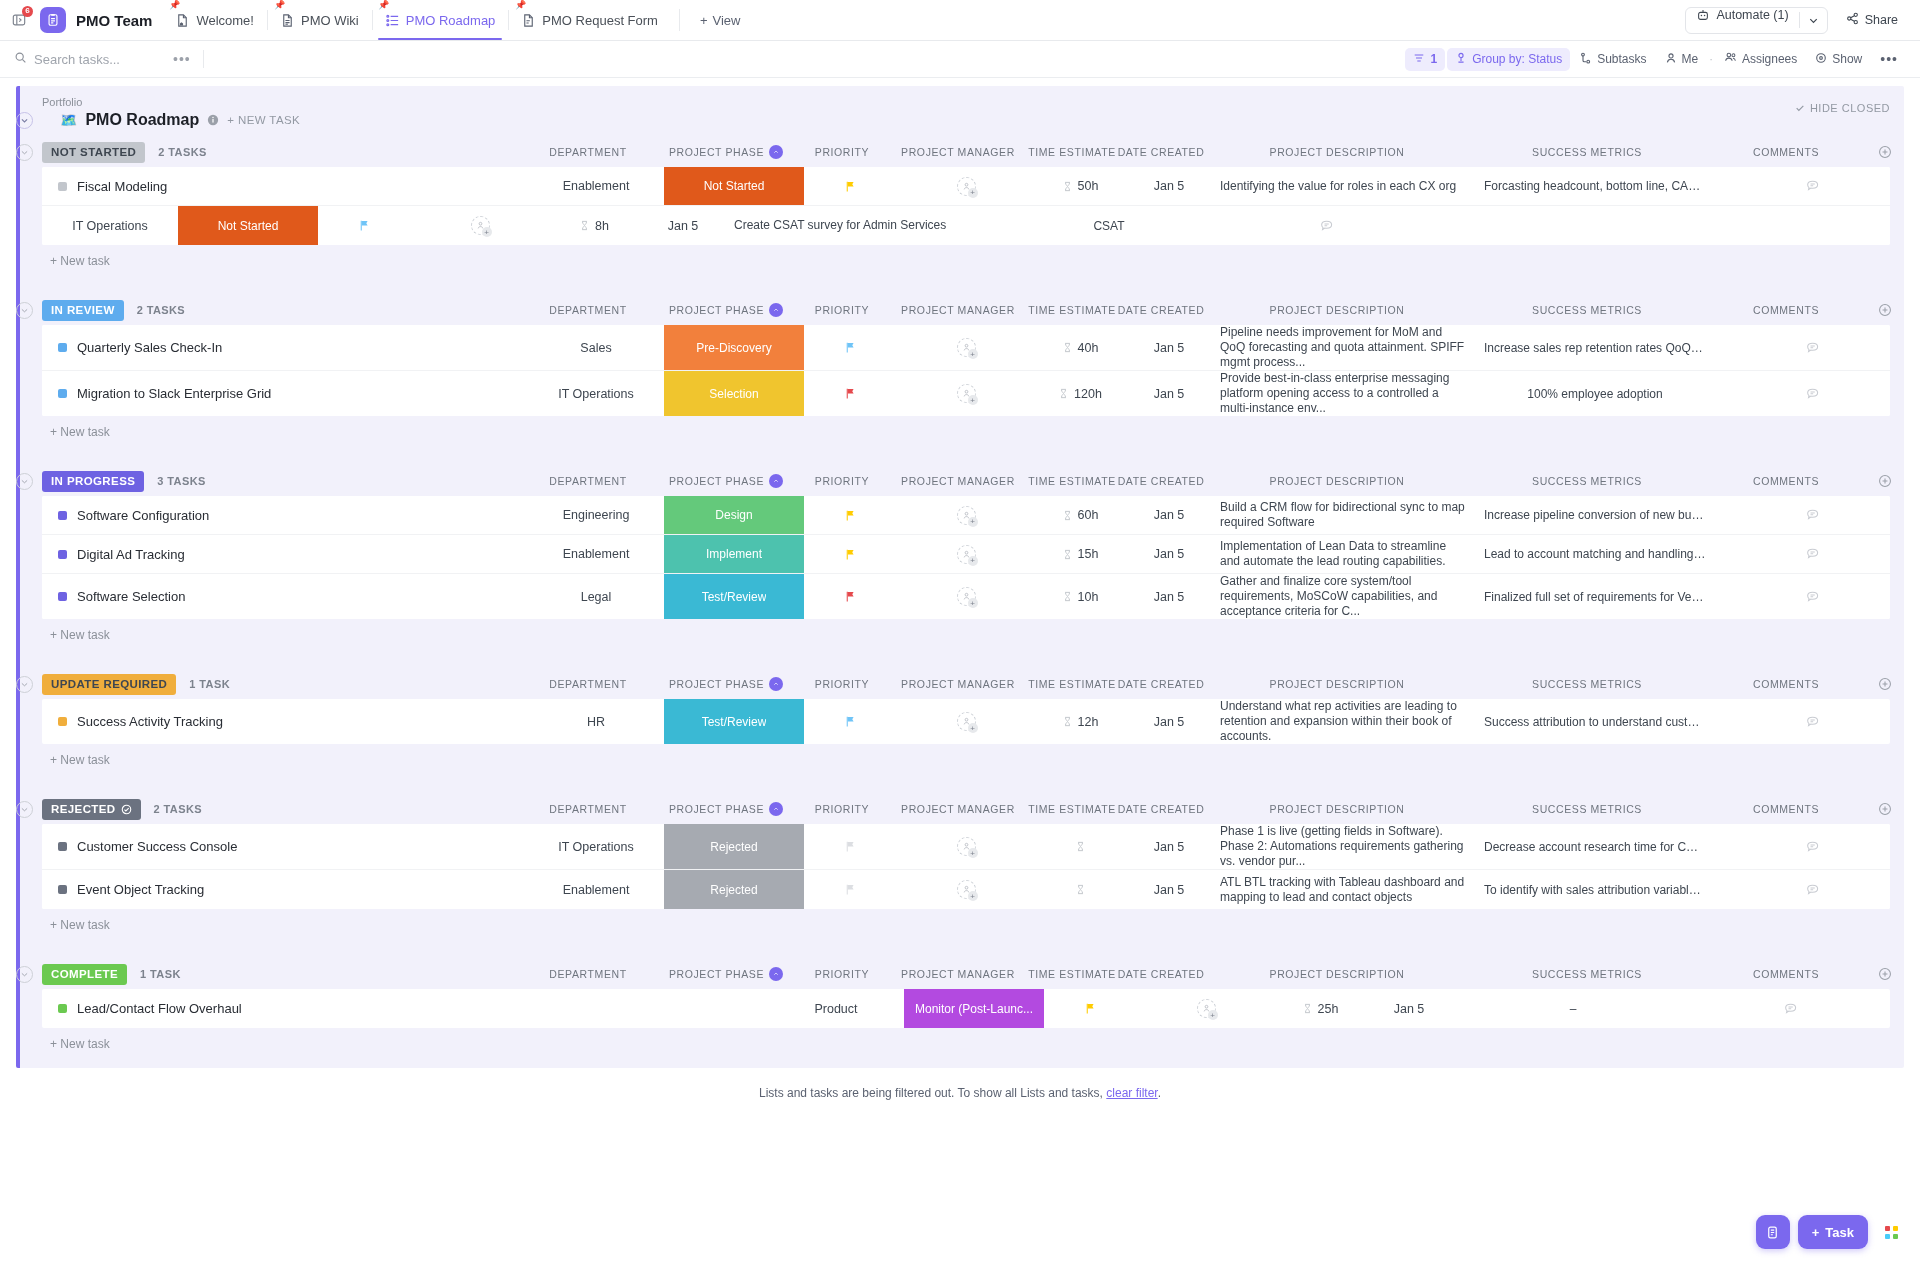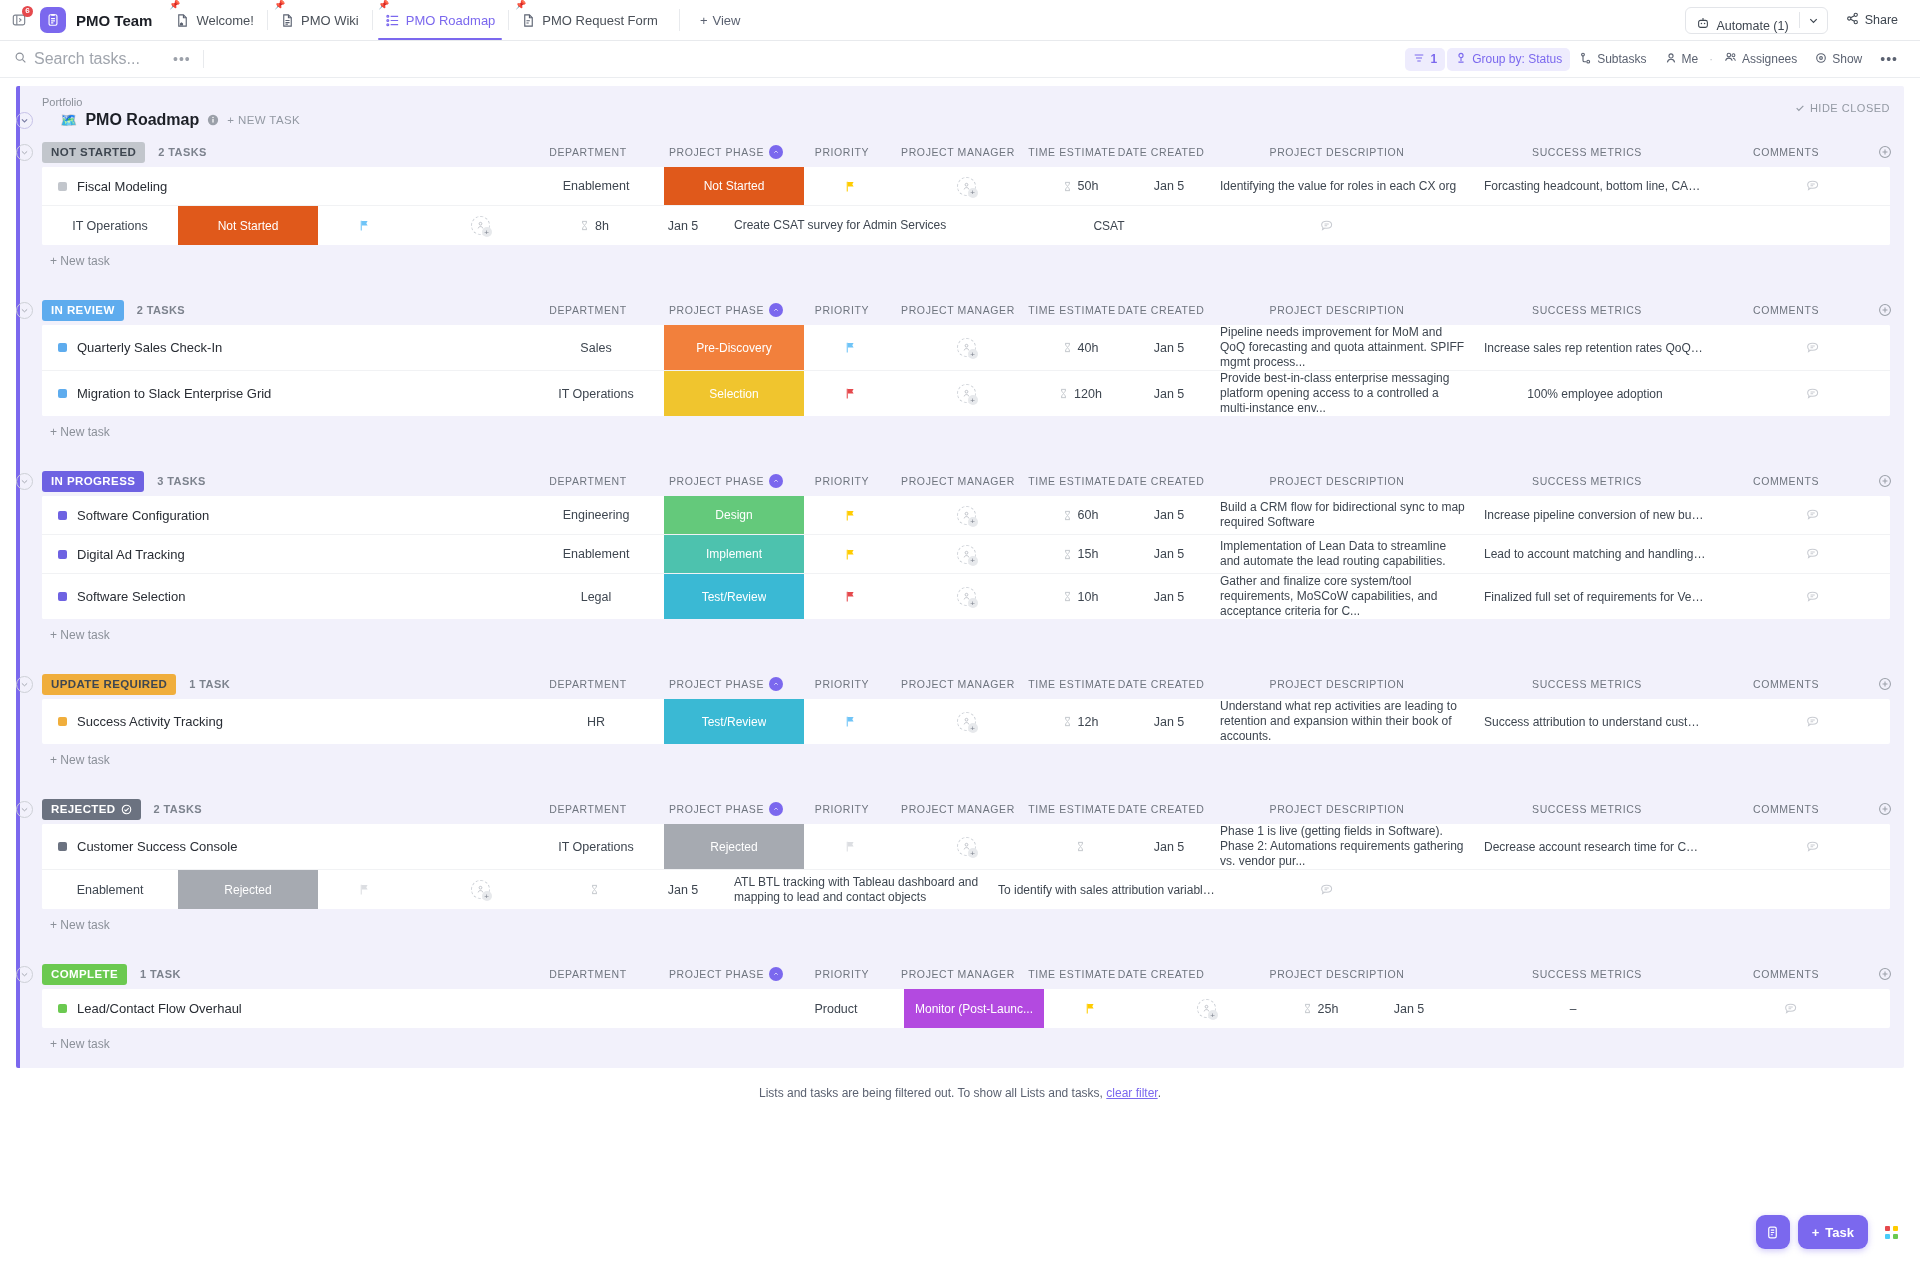--- a/index.html
+++ b/index.html
@@ -74,37 +74,37 @@
     font-size: 13px; color: #5b6271; padding: 0 12px; cursor: pointer;
   }
   .topbar-right {
     margin-left: auto; display: flex; align-items: center; gap: 10px;
   }
   .automate-btn {
     display: flex; align-items: center; height: 27px;
     border: 1px solid #e3e5e9; border-radius: 6px;
     font-size: 12.5px; color: #3e4650; cursor: pointer;
   }
-  .automate-btn .seg { display: flex; align-items: flex-end; gap: 6px; padding: 0 10px; height: 100%;}
+  .automate-btn .seg { display: flex; align-items: flex-start; gap: 6px; padding: 0 10px; height: 100%;}
   .automate-btn .divider { width:1px; height: 16px; background:#e3e5e9; }
   .automate-btn .caret { padding: 0 8px; display:flex; align-items:center; height:100%;}
   .share-btn {
     display: flex; align-items: center; gap: 6px;
     font-size: 12.5px; color: #3e4650; padding: 0 8px; cursor: pointer;
   }
 
   
   .toolbar {
     height: 37px; display: flex; align-items: center;
     border-bottom: 1px solid #ebedf0;
     padding: 0 14px 0 14px; background: #fff;
   }
   .search-wrap { display: flex; align-items: center; gap: 7px; }
   .search-input {
-    border: none; outline: none; font-size: 16px;
+    border: none; outline: none; font-size: 13px;
     font-family: "Liberation Sans", sans-serif;
     color: #292d34; width: 128px; background: transparent;
   }
   .search-input::placeholder { color: #a0a5ad; }
   .search-dots { color: #9ca1aa; font-size: 14px; letter-spacing: 1px; cursor:pointer; padding: 0 4px;}
   .tool-sep { width: 1px; height: 18px; background: #e8eaed; margin-left: 8px; }
   .toolbar-right { margin-left: auto; display: flex; align-items: center; gap: 2px; }
   .tchip {
     display: flex; align-items: center; gap: 5px;
     height: 23px; padding: 0 8px; border-radius: 5px;
@@ -1172,20 +1172,24 @@
                 <div class="metric-cell" style="width: 100%;">Decrease account research time for CSMs ...</div>
               </div>
               <div class="cell" style="width: 198px; flex: 0 0 auto;">
                 <svg width="16" height="16" viewBox="0 0 18 18" fill="none" stroke="#c9ccd2" stroke-width="1.2">
                   <path d="M3 7.6c0-2.3 2.5-3.9 5.6-3.9s5.6 1.6 5.6 3.9-2.5 3.9-5.6 3.9c-.7 0-1.4-.08-2-.23L4 13l.5-2.1C3.6 10.1 3 9 3 7.6z"></path>
                   <path d="M6.2 6.8h4.8M6.2 8.8h3"></path>
                 </svg>
               </div>
             </div>
             <div class="row">
+              <div class="cell cell-name" style="width: 486px; flex: 1 0 auto;">
+                <div class="sq" style="background: rgb(107, 114, 128);"></div>
+                <span>Event Object Tracking</span>
+              </div>
               <div class="cell" style="width: 136px; flex: 0 0 auto;">Enablement</div>
               <div class="cell phase-cell" style="width: 140px; flex: 0 0 auto; background: rgb(166, 170, 177);">
                 <span>Rejected</span>
               </div>
               <div class="cell" style="width: 92px; flex: 0 0 auto;">
                 <svg width="13" height="13" viewBox="0 0 16 16">
                   <path d="M4.6 2.6h7.2l-1.6 2.7 1.6 2.7H4.6z" fill="#dcdee2"></path>
                   <path d="M4 2v12" stroke="#dcdee2" stroke-width="1.3"></path>
                 </svg>
               </div>

